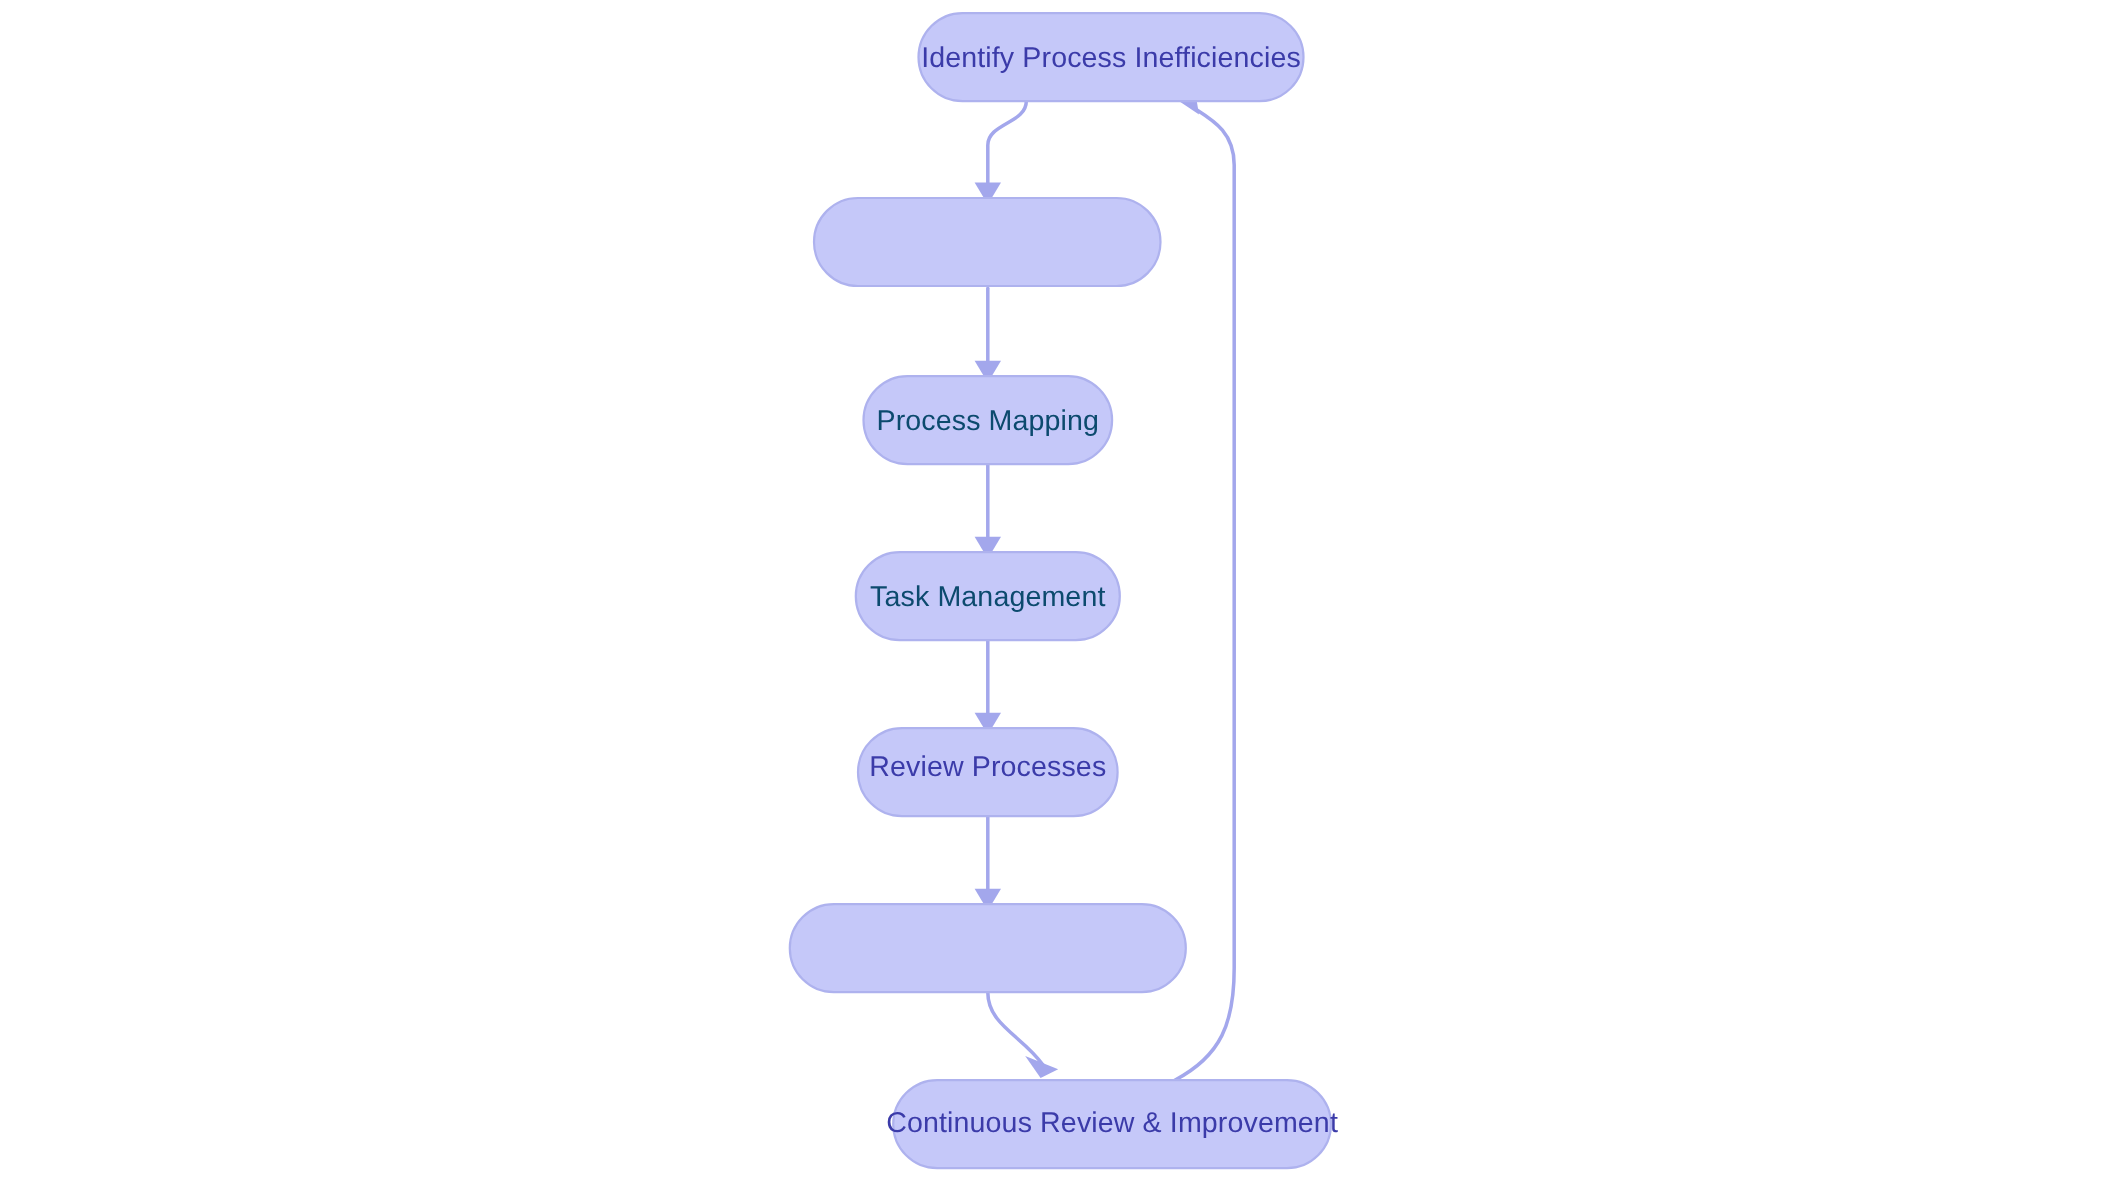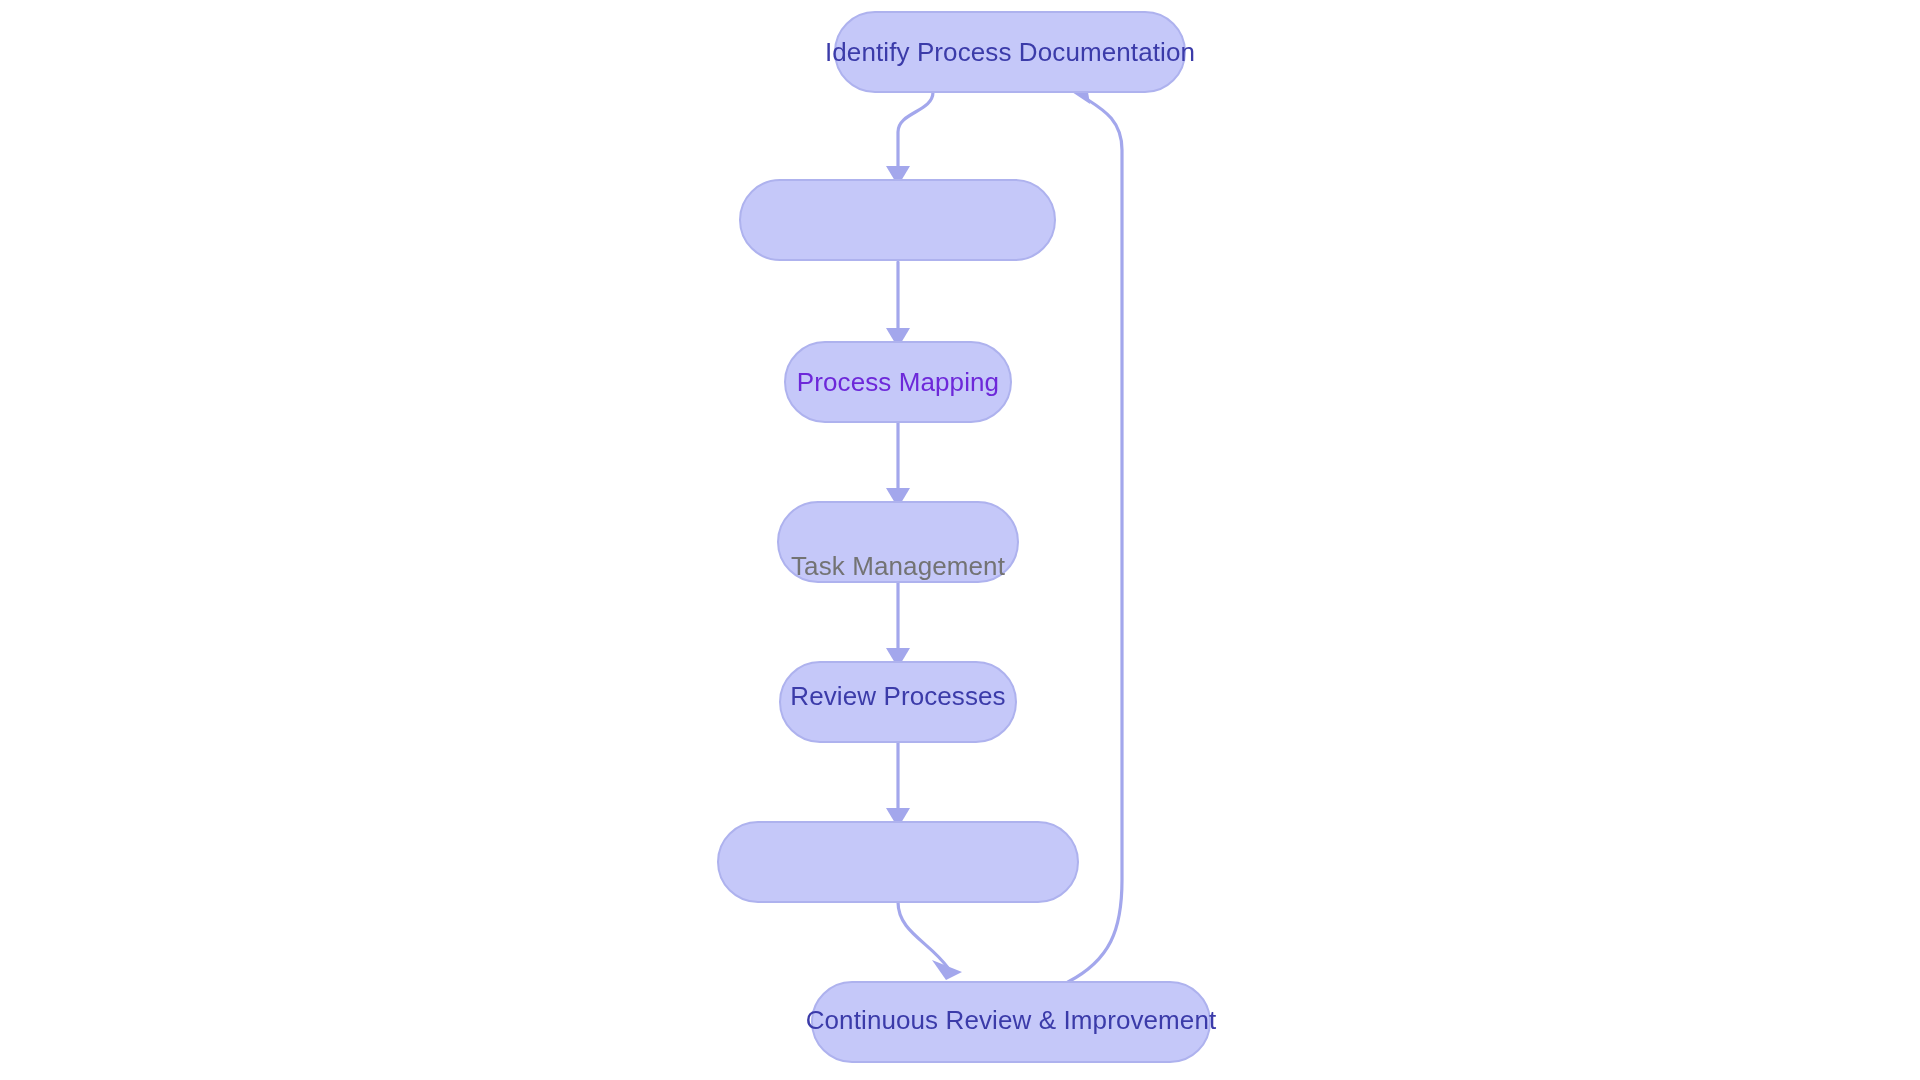--- a/index.html
+++ b/index.html
@@ -91,19 +91,19 @@
       <rect class="node-shape" rx="40" ry="40" x="835" y="12" width="350" height="80" style="fill: rgb(197, 200, 249); stroke: rgb(174, 178, 238);"></rect>
       <rect class="node-shape" rx="40" ry="40" x="740" y="180" width="315" height="80" style="fill: rgb(197, 200, 249); stroke: rgb(174, 178, 238);"></rect>
       <rect class="node-shape" rx="40" ry="40" x="785" y="342" width="226" height="80" style="fill: rgb(197, 200, 249); stroke: rgb(174, 178, 238);"></rect>
       <rect class="node-shape" rx="40" ry="40" x="778" y="502" width="240" height="80" style="fill: rgb(197, 200, 249); stroke: rgb(174, 178, 238);"></rect>
       <rect class="node-shape" rx="40" ry="40" x="780" y="662" width="236" height="80" style="fill: rgb(197, 200, 249); stroke: rgb(174, 178, 238);"></rect>
       <rect class="node-shape" rx="40" ry="40" x="718" y="822" width="360" height="80" style="fill: rgb(197, 200, 249); stroke: rgb(174, 178, 238);"></rect>
       <rect class="node-shape" rx="40" ry="40" x="812" y="982" width="398" height="80" style="fill: rgb(197, 200, 249); stroke: rgb(174, 178, 238);"></rect>
     </g>
   </svg>
 
-  <div class="node-label" style="left: 835px; top: 12px; width: 350px; height: 80px; color: rgb(59, 59, 169);">Identify Process Documentation</div>
-  <div class="node-label" style="left: 785px; top: 342px; width: 226px; height: 80px; color: #6d28d9;">Process Mapping</div>
-  <div class="node-label" style="left: 778px; top: 502px; width: 240px; height: 80px; color: #737373; margin-top: 24px;">Task Management</div>
+  <div class="node-label" style="left: 835px; top: 12px; width: 350px; height: 80px; color: rgb(59, 59, 169);">Identify Process Inefficiencies</div>
+  <div class="node-label" style="left: 785px; top: 342px; width: 226px; height: 80px; color: #0c4a6e;">Process Mapping</div>
+  <div class="node-label" style="left: 778px; top: 502px; width: 240px; height: 80px; color: #0c4a6e;">Task Management</div>
   <div class="node-label" style="left: 780px; top: 662px; width: 236px; height: 68px; color: rgb(59, 59, 169);">Review Processes</div>
   <div class="node-label" style="left: 812px; top: 982px; width: 398px; height: 76px; color: rgb(59, 59, 169);">Continuous Review &amp; Improvement</div>
 
 </div>
 
 </body></html>

